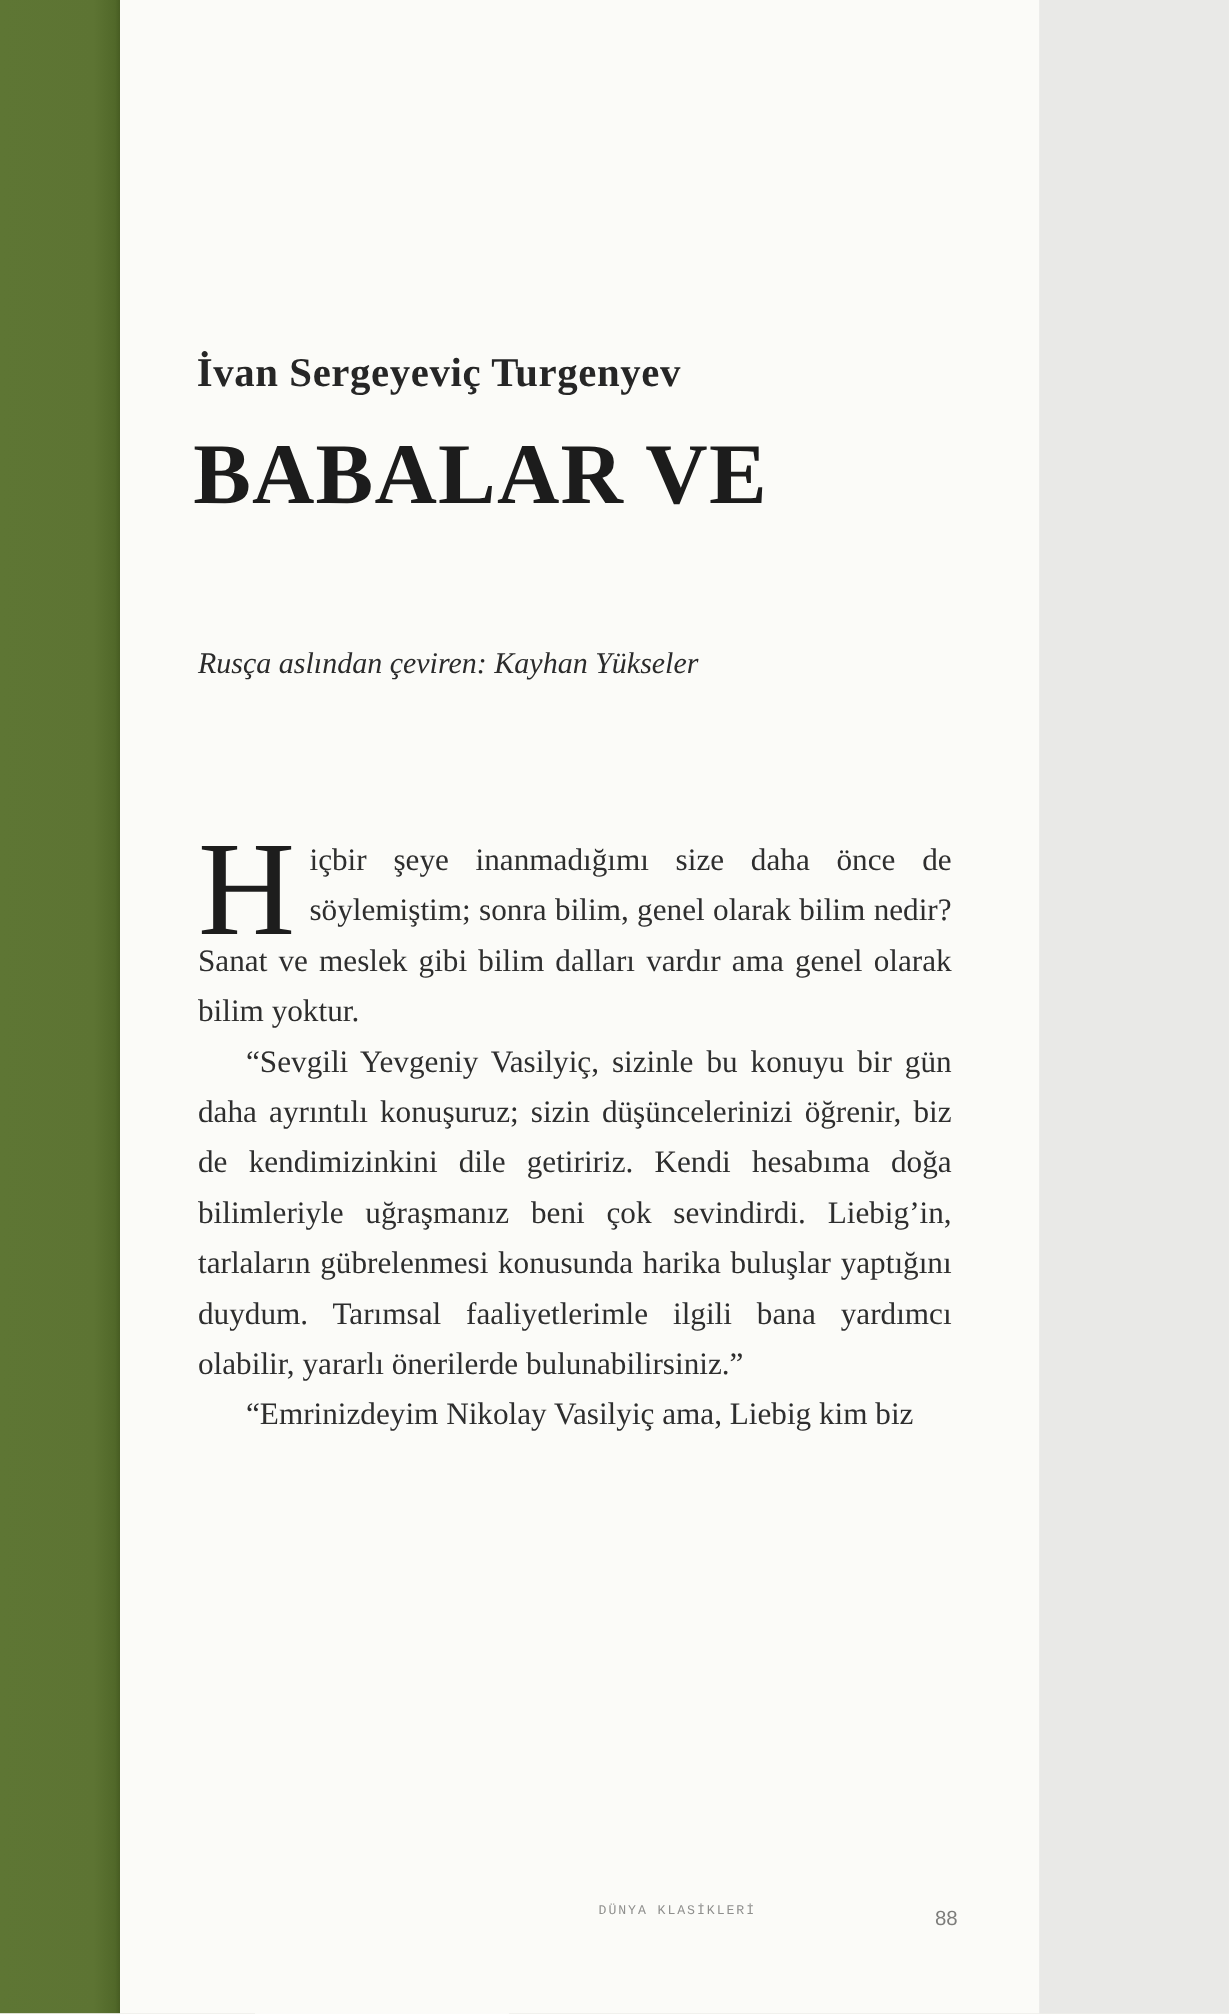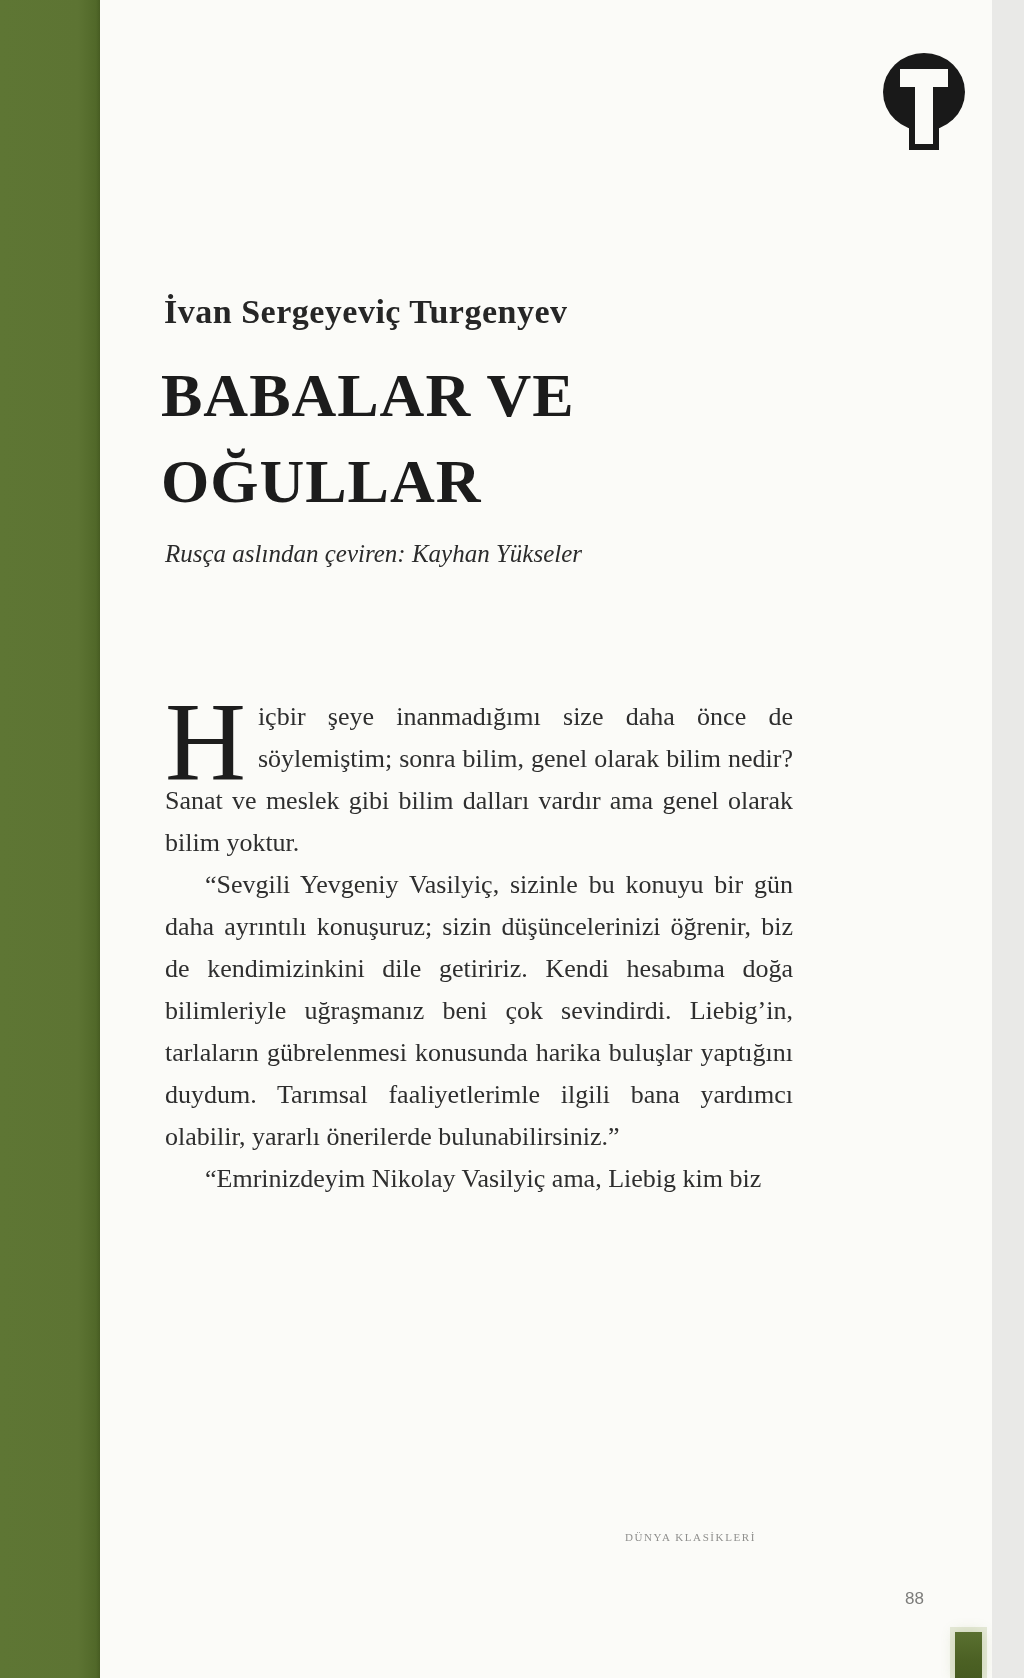--- a/index.html
+++ b/index.html
@@ -1,18 +1,18 @@
 <!DOCTYPE html>
 <html lang="tr"><head>
 <meta charset="utf-8">
 <style>
   html, body { margin: 0; padding: 0; background: #e9e9e7; }
   .page {
     position: relative;
-    width: 992px;
+    width: 866px;
     height: 1678px;
     background: #fbfbf8;
     overflow: hidden;
     font-family: "Liberation Serif", serif;
   }
   .stripe {
     position: absolute;
     left: 0; top: 0;
     width: 100px; height: 100%;
     background: linear-gradient(90deg, #5e7634 0%, #5d7433 78%, #516829 96%, #475c22 100%);
@@ -26,21 +26,21 @@
     position: absolute;
     left: 164px; top: 293px;
     font-size: 34px;
     font-weight: 600;
     letter-spacing: 0.5px;
     color: #262626;
   }
   .title {
     position: absolute;
     left: 161px; top: 352px;
-    font-size: 62px;
+    font-size: 72px;
     font-weight: 700;
     line-height: 86px;
     letter-spacing: 1px;
     color: #1c1c1c;
   }
   .subtitle {
     position: absolute;
     left: 165px; top: 540px;
     font-size: 25px;
     font-style: italic;
@@ -59,22 +59,22 @@
   .body-text p.first { text-indent: 0; }
   .dropcap {
     float: left;
     font-size: 112px;
     line-height: 78px;
     padding: 6px 12px 0 0;
     color: #1d1d1d;
   }
   .footer-series {
     position: absolute;
-    top: 1531px; right: 236px;
-    font-family: Liberation Serif, serif;
+    top: 1587px; right: 236px;
+    font-family: Liberation Mono, monospace;
     font-size: 11px;
     letter-spacing: 1.6px;
     color: #8f8f8d;
   }
   .page-number {
     position: absolute;
     top: 1589px; right: 68px;
     font-family: "Liberation Sans", sans-serif;
     font-size: 17px;
     color: #7c7c7a;
@@ -100,21 +100,20 @@
       <rect x="27" y="64" width="30" height="34" fill="#191919"></rect>
       <rect x="18" y="17" width="48" height="18" fill="#fbfbf8"></rect>
       <rect x="33" y="17" width="18" height="75" fill="#fbfbf8"></rect>
     </svg>
   </div>
 
   <div class="author">İvan Sergeyeviç Turgenyev</div>
 
   <div class="title">
     <div>BABALAR VE</div>
-    <div>OĞULLAR</div>
   </div>
 
   <div class="subtitle">Rusça aslından çeviren: Kayhan Yükseler</div>
 
   <div class="body-text">
       <p class="first"><span class="dropcap">H</span>içbir şeye inanmadığımı size daha önce de söylemiştim; sonra bilim, genel olarak bilim nedir? Sanat ve meslek gibi bilim dalları vardır ama genel olarak bilim yoktur.</p>
       <p>“Sevgili Yevgeniy Vasilyiç, sizinle bu konuyu bir gün daha ayrıntılı konuşuruz; sizin düşüncelerinizi öğrenir, biz de kendimizinkini dile getiririz. Kendi hesabıma doğa bilimleriyle uğraşmanız beni çok sevindirdi. Liebig’in, tarlaların gübrelenmesi konusunda harika buluşlar yaptığını duydum. Tarımsal faaliyetlerimle ilgili bana yardımcı olabilir, yararlı önerilerde bulunabilirsiniz.”</p>
       <p>“Emrinizdeyim Nikolay Vasilyiç ama, Liebig kim biz</p>
     </div>
 

